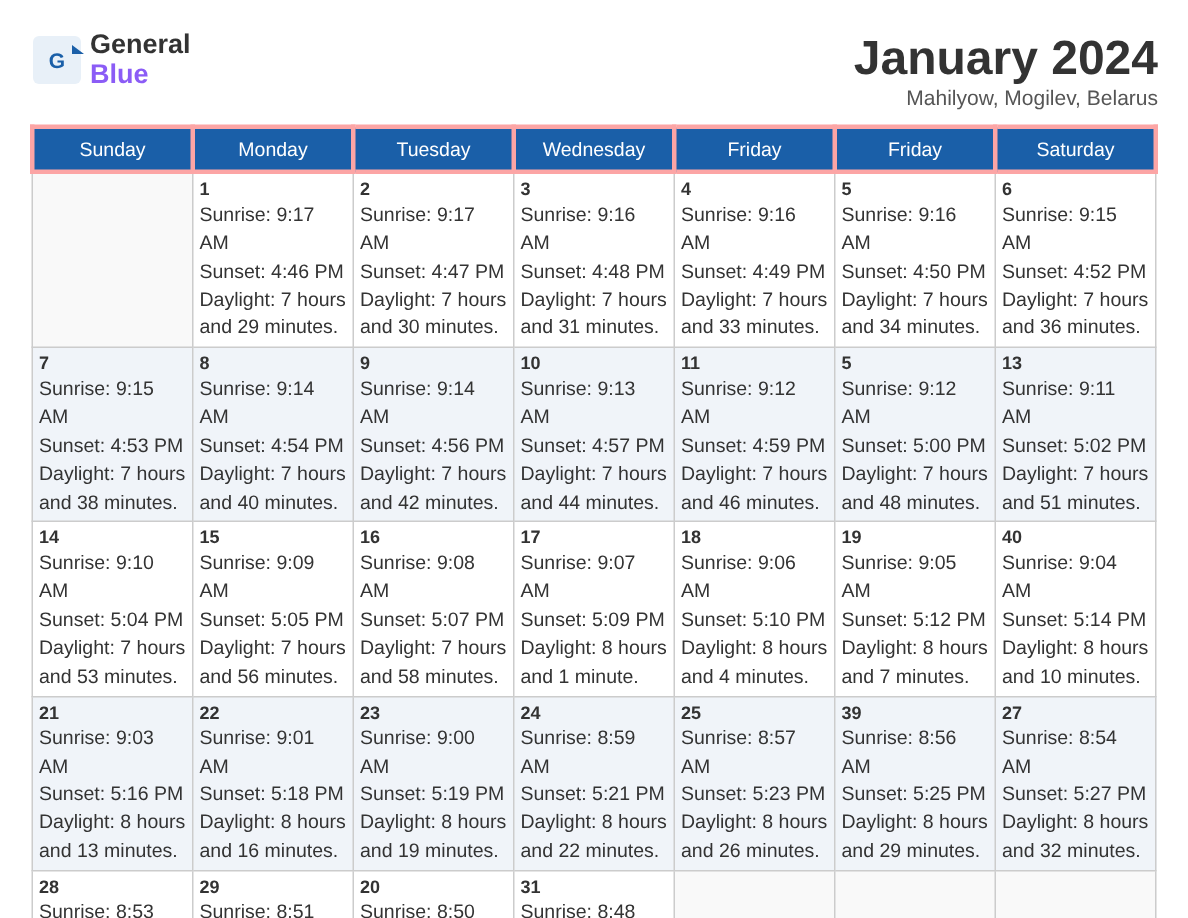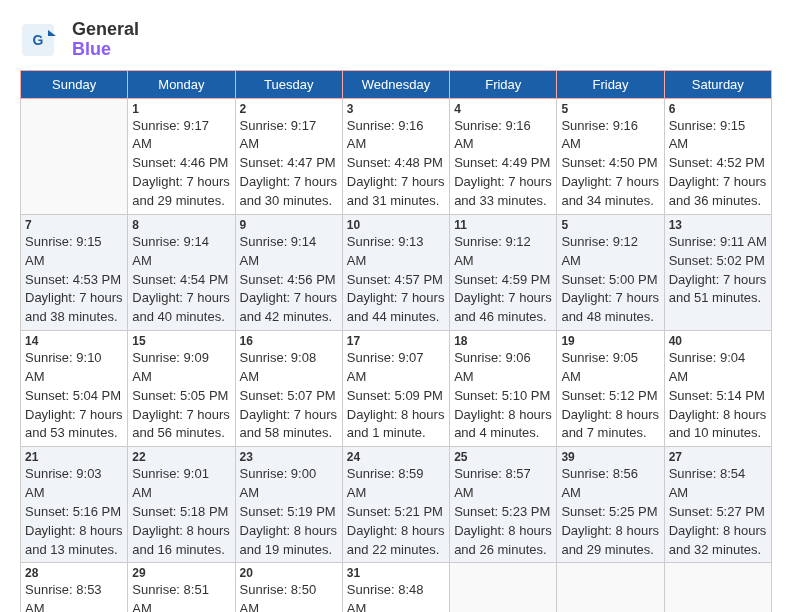--- a/index.html
+++ b/index.html
@@ -55,21 +55,21 @@
       border-collapse: collapse;
       width: 100%;
       table-layout: fixed;
     }
     .calendar th {
       background: #1a5fa8;
       color: #fff;
       padding: 6px 4px;
       font-size: 13px;
       font-weight: normal;
-      border: 1px solid #fca5a5;
+      border: 3px solid #fca5a5;
       text-align: center;
     }
     .calendar td {
       border: 1px solid #ccc;
       vertical-align: top;
       padding: 3px 4px;
       font-size: 10.5px;
       color: #333;
       height: 85px;
     }
@@ -96,25 +96,29 @@
 
 <div class="page">
   <div class="header">
     <div class="logo">
       <div style="display:flex;align-items:center;">
         <svg width="36" height="36" viewBox="0 0 36 36">
           <rect x="2" y="2" width="32" height="32" rx="4" fill="#e8f0f8"></rect>
           <text x="18" y="23" text-anchor="middle" font-size="14" font-weight="bold" fill="#1a5fa8">G</text>
           <polygon points="28,8 36,14 28,14" fill="#1a5fa8"></polygon>
         </svg>
-        <div class="logo-text" style="margin-left:16px;justify-content:flex-end;">
+        <div class="logo-text" style="margin-left:4px;justify-content:flex-end;">
           <span class="general">General</span>
           <span class="blue">Blue</span>
         </div>
       </div>
+    </div>
+    <div class="title-block">
+      <div class="month-title">January 2024</div>
+      <div class="location">Mahilyow, Mogilev, Belarus</div>
     </div>
   </div>
 
   <table class="calendar">
     <thead>
       <tr>
         <th>Sunday</th>
         <th>Monday</th>
         <th>Tuesday</th>
         <th>Wednesday</th>

